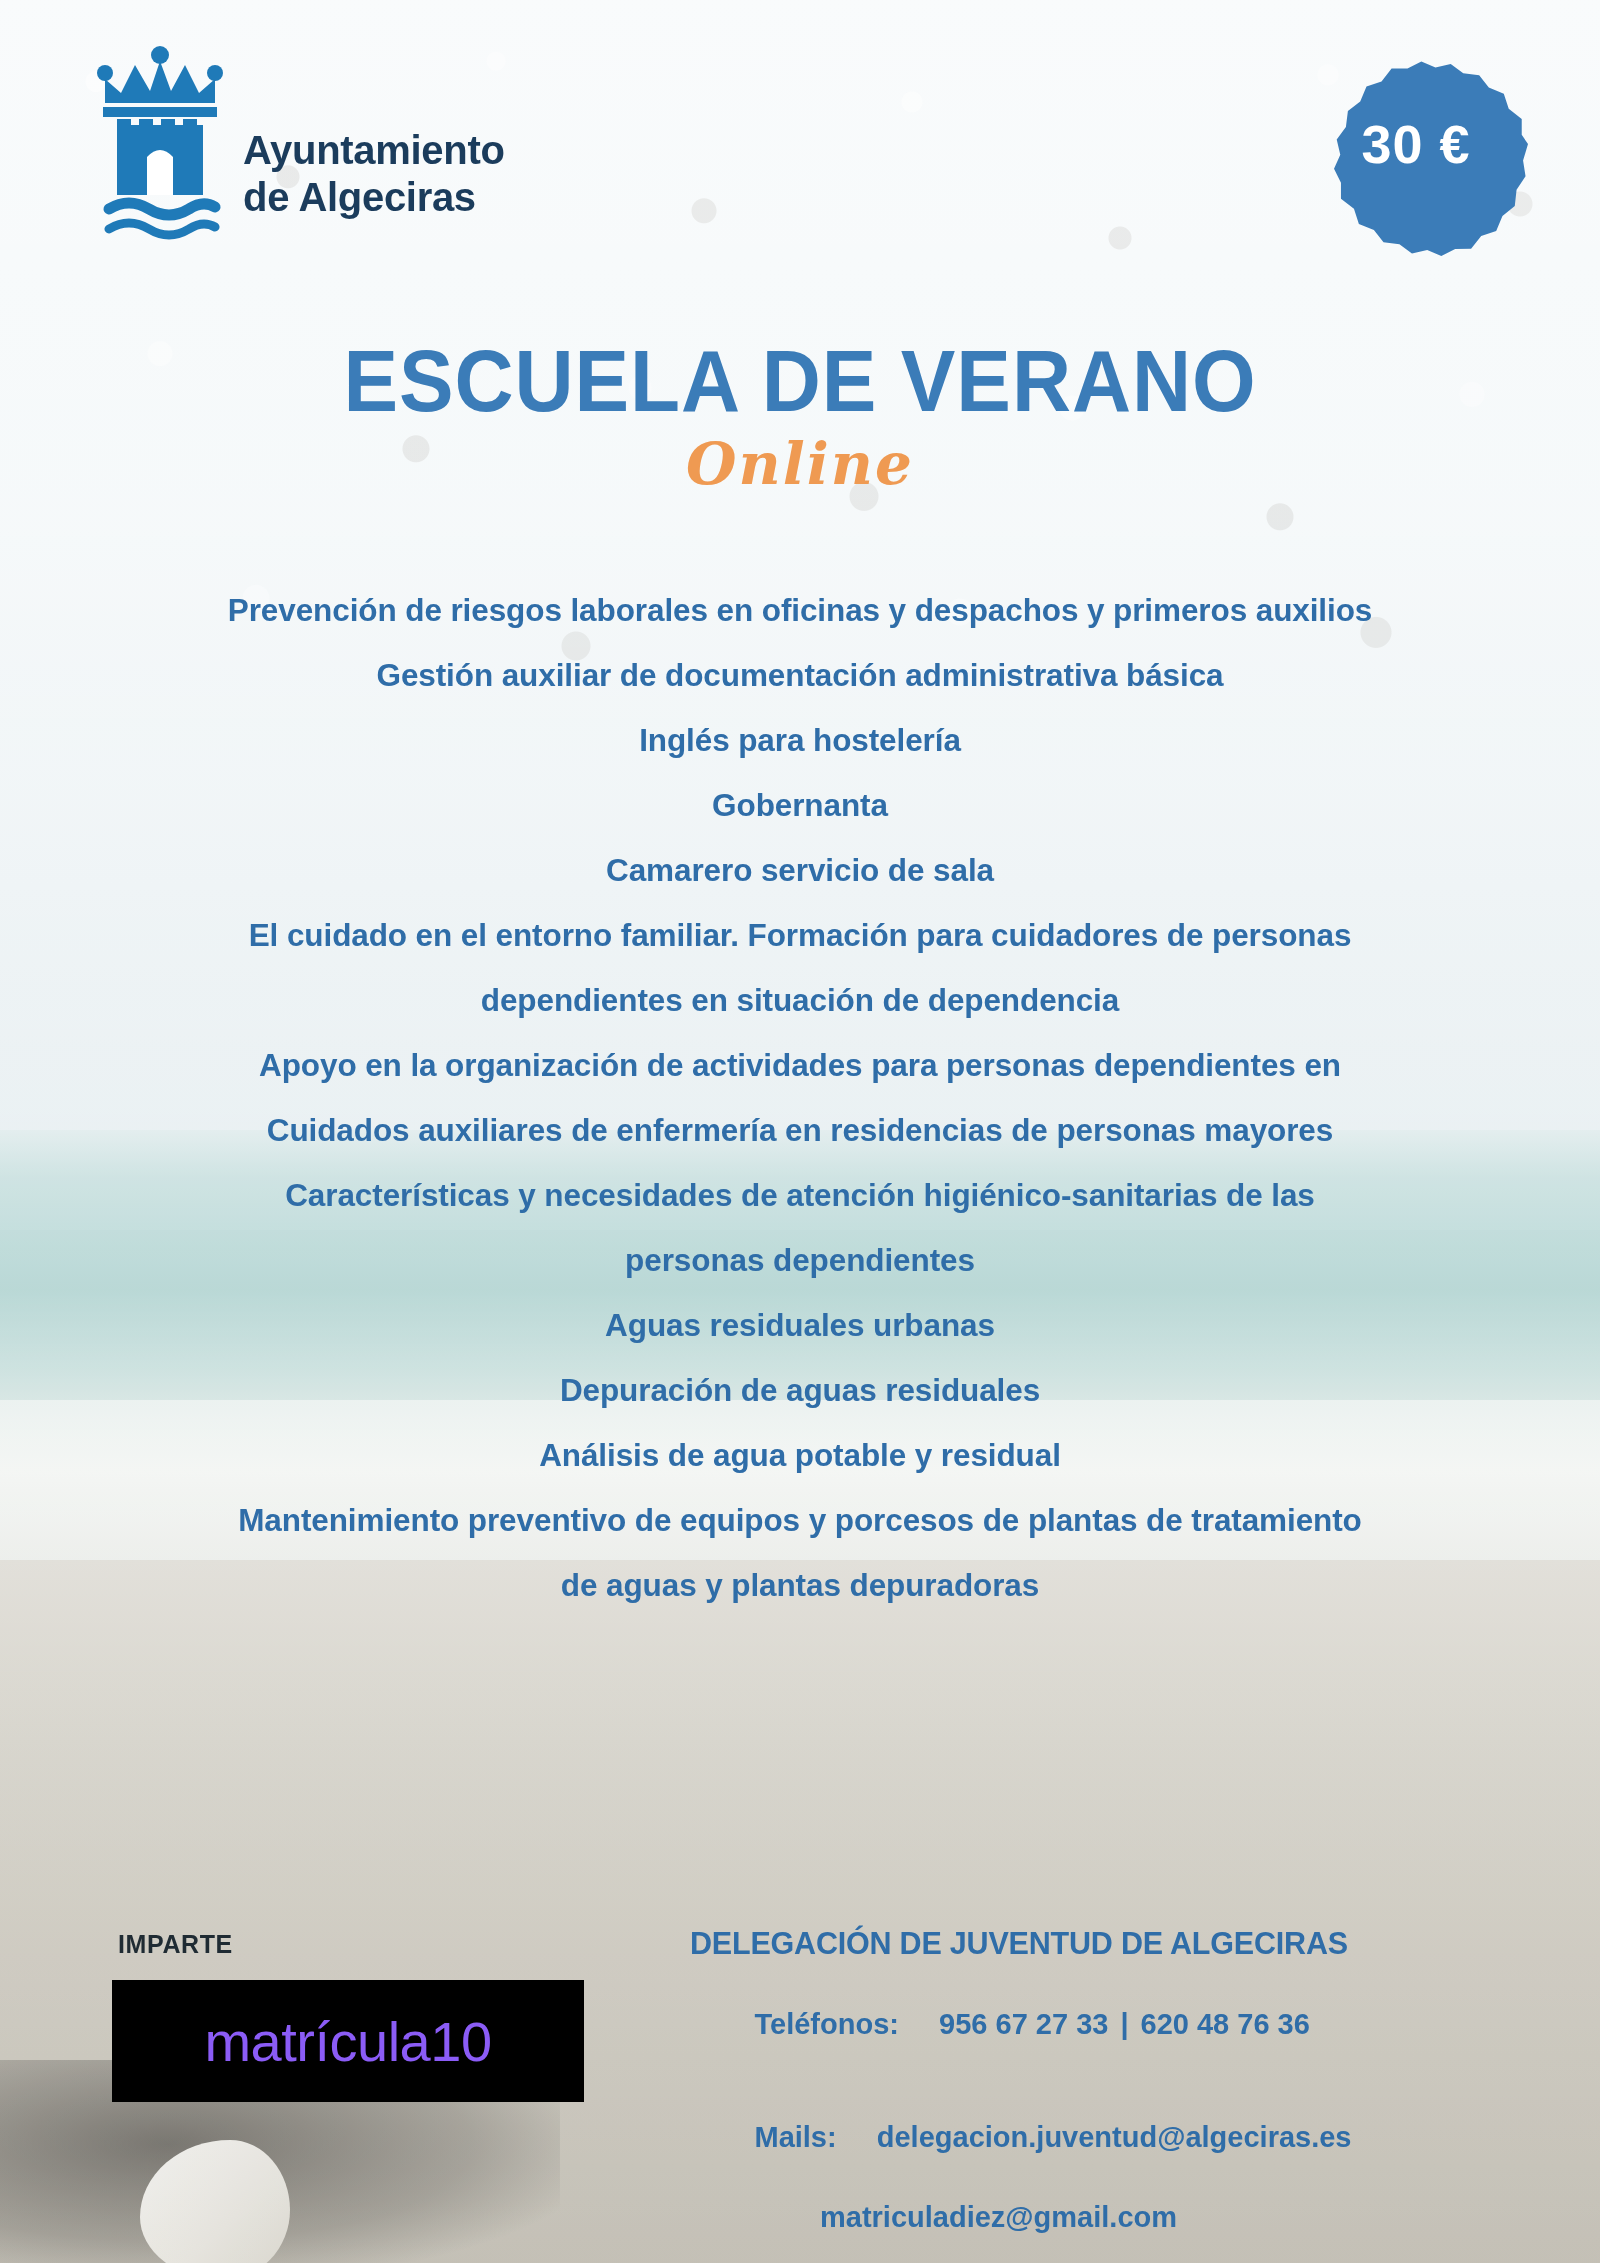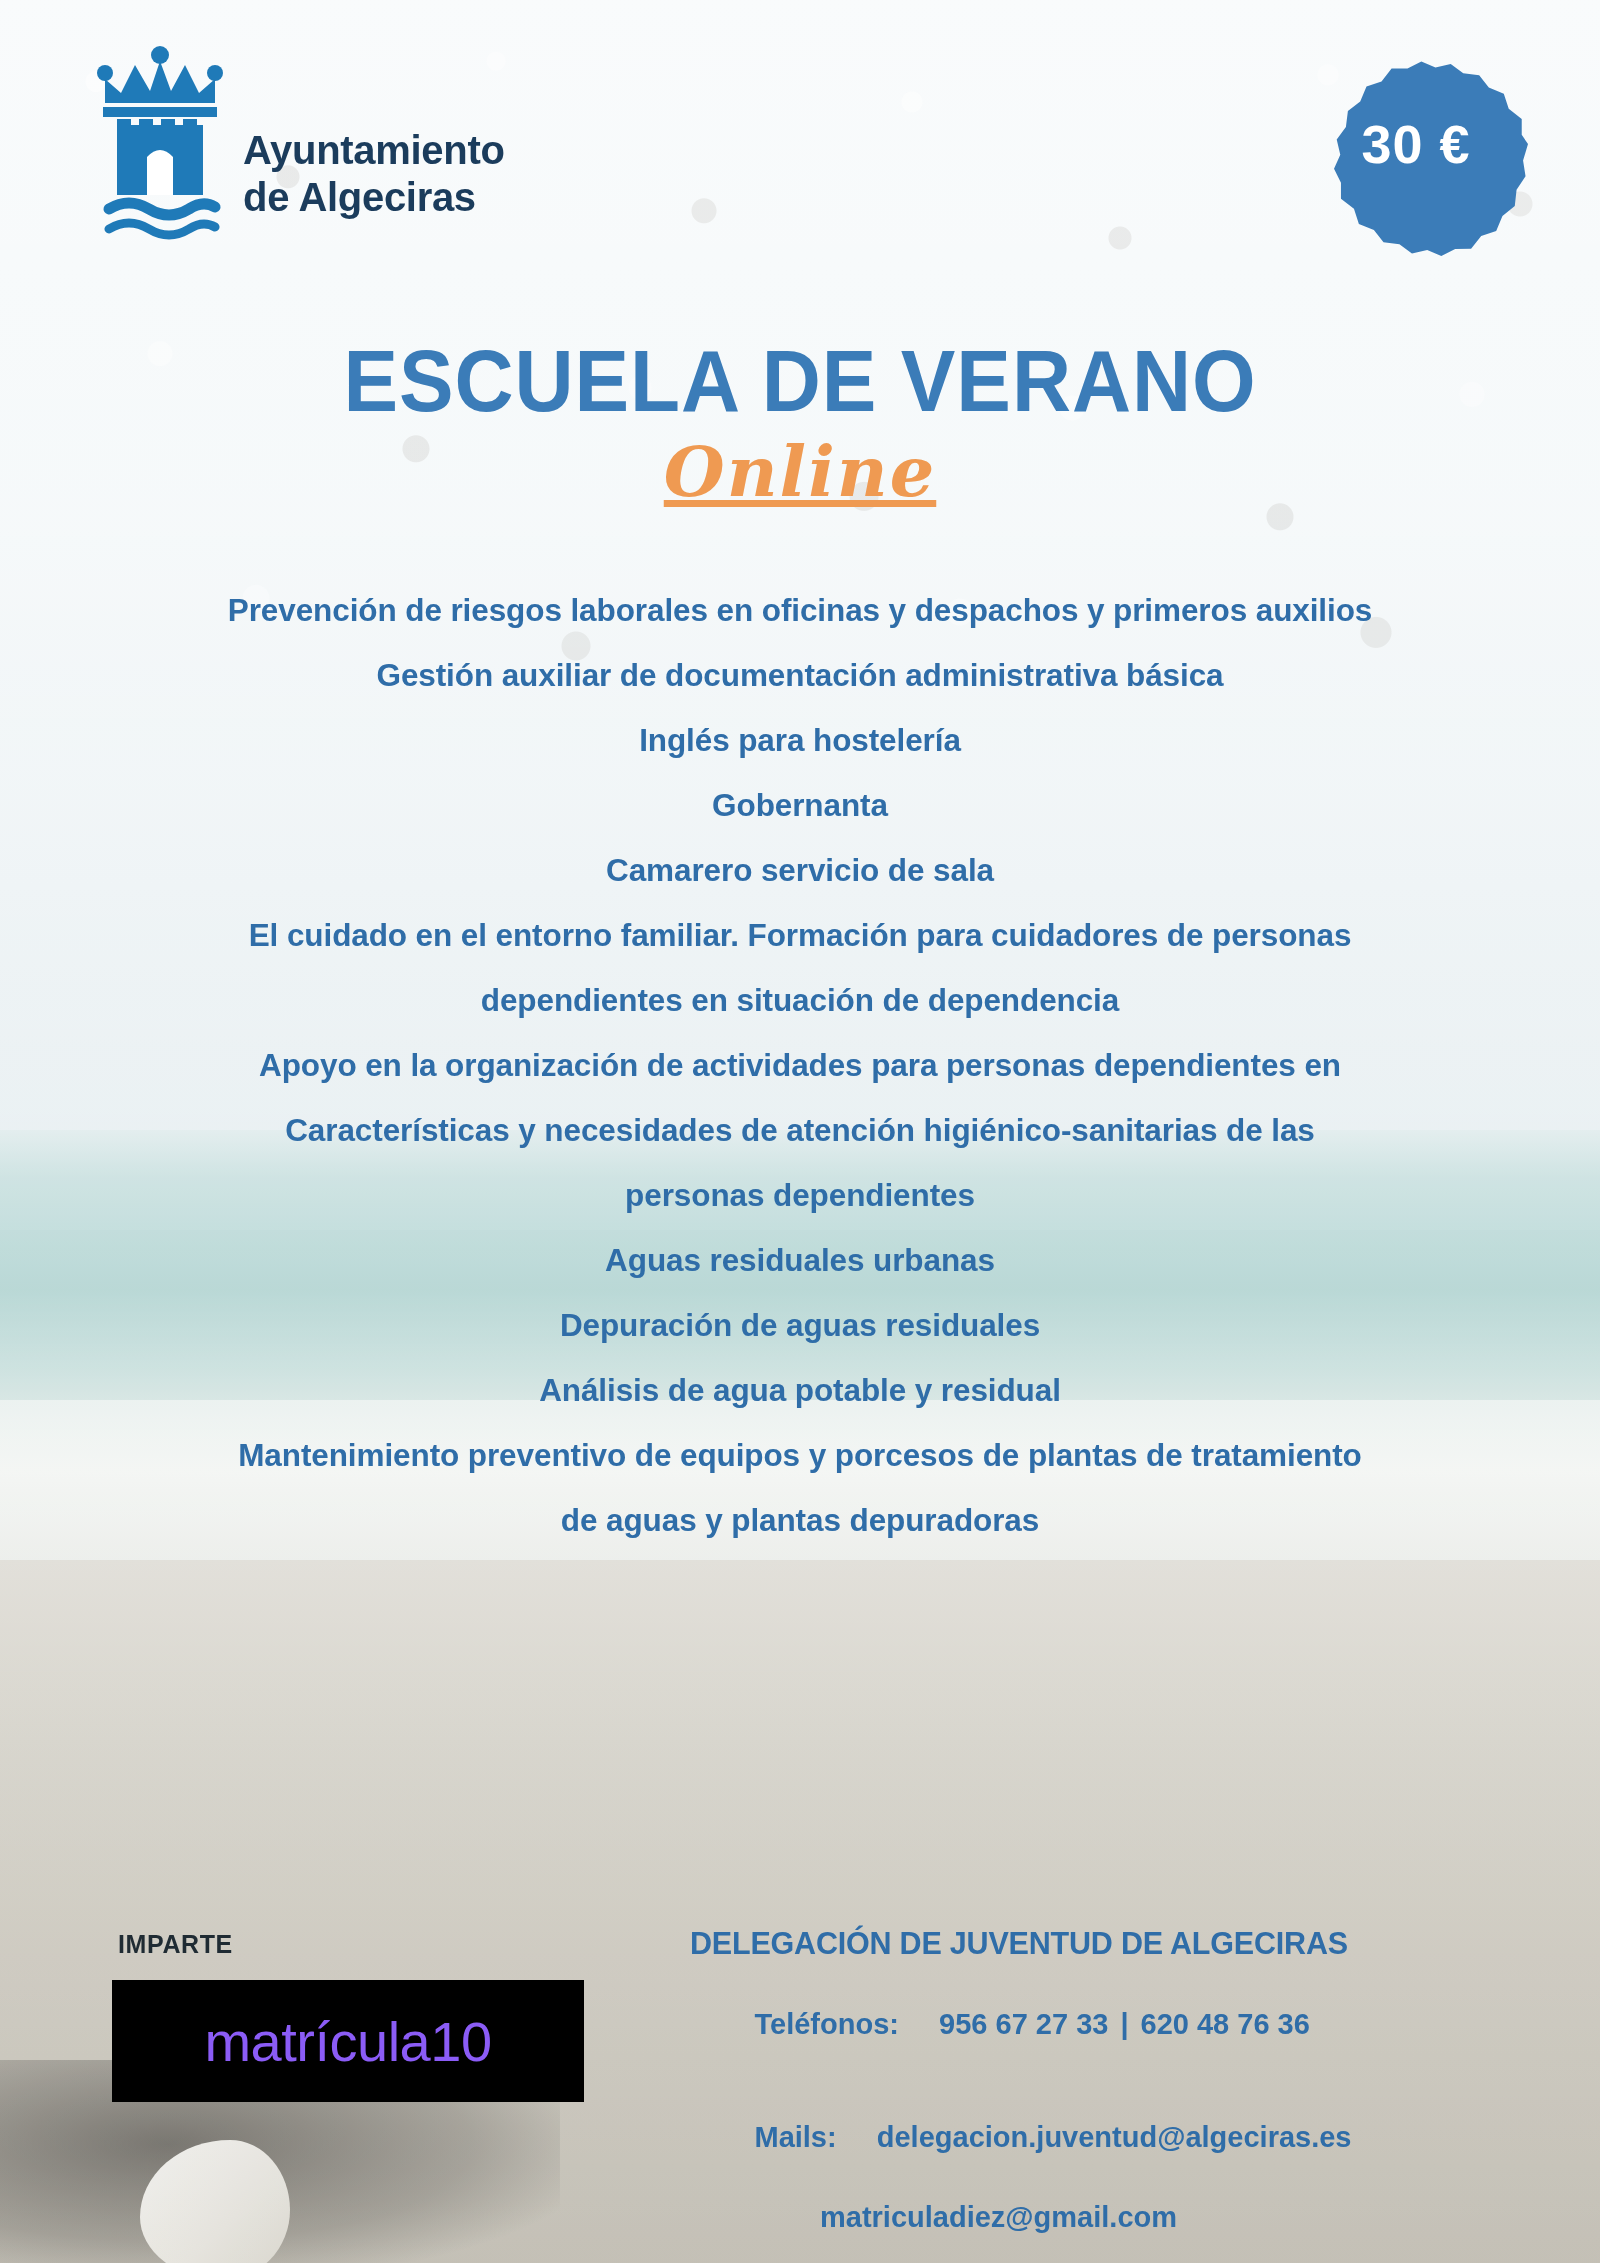--- a/index.html
+++ b/index.html
@@ -129,23 +129,22 @@
     letter-spacing: 1px;
     transform: scaleX(0.93);
   }
   .title-script {
     position: absolute; top: 430px; left: 0; width: 100%;
     text-align: center;
     color: #ef9a52;
     font-family: "DejaVu Serif", serif;
     font-style: italic;
     font-weight: bold;
-    font-size: 70px;
+    font-size: 58px;
     letter-spacing: 2px;
-    text-decoration: underline;
   }
 
   
   .course-list {
     position: absolute; top: 578px; left: 70px; right: 70px;
     text-align: center;
   }
   .course-item {
     color: #2f6da8;
     font-weight: bold;
@@ -258,20 +257,21 @@
 
     <div class="course-list">
       <div class="course-item">Prevención de riesgos laborales en oficinas y despachos y primeros auxilios</div>
       <div class="course-item">Gestión auxiliar de documentación administrativa básica</div>
       <div class="course-item">Inglés para hostelería</div>
       <div class="course-item">Gobernanta</div>
       <div class="course-item">Camarero servicio de sala</div>
       <div class="course-item">El cuidado en el entorno familiar. Formación para cuidadores de personas</div>
       <div class="course-item">dependientes en situación de dependencia</div>
       <div class="course-item">Apoyo en la organización de actividades para personas dependientes en</div>
+      <div class="course-item">Cuidados auxiliares de enfermería en residencias de personas mayores</div>
       <div class="course-item">Características y necesidades de atención higiénico-sanitarias de las</div>
       <div class="course-item">personas dependientes</div>
       <div class="course-item">Aguas residuales urbanas</div>
       <div class="course-item">Depuración de aguas residuales</div>
       <div class="course-item">Análisis de agua potable y residual</div>
       <div class="course-item">Mantenimiento preventivo de equipos y porcesos de plantas de tratamiento</div>
       <div class="course-item">de aguas y plantas depuradoras</div>
     </div>
 
 

